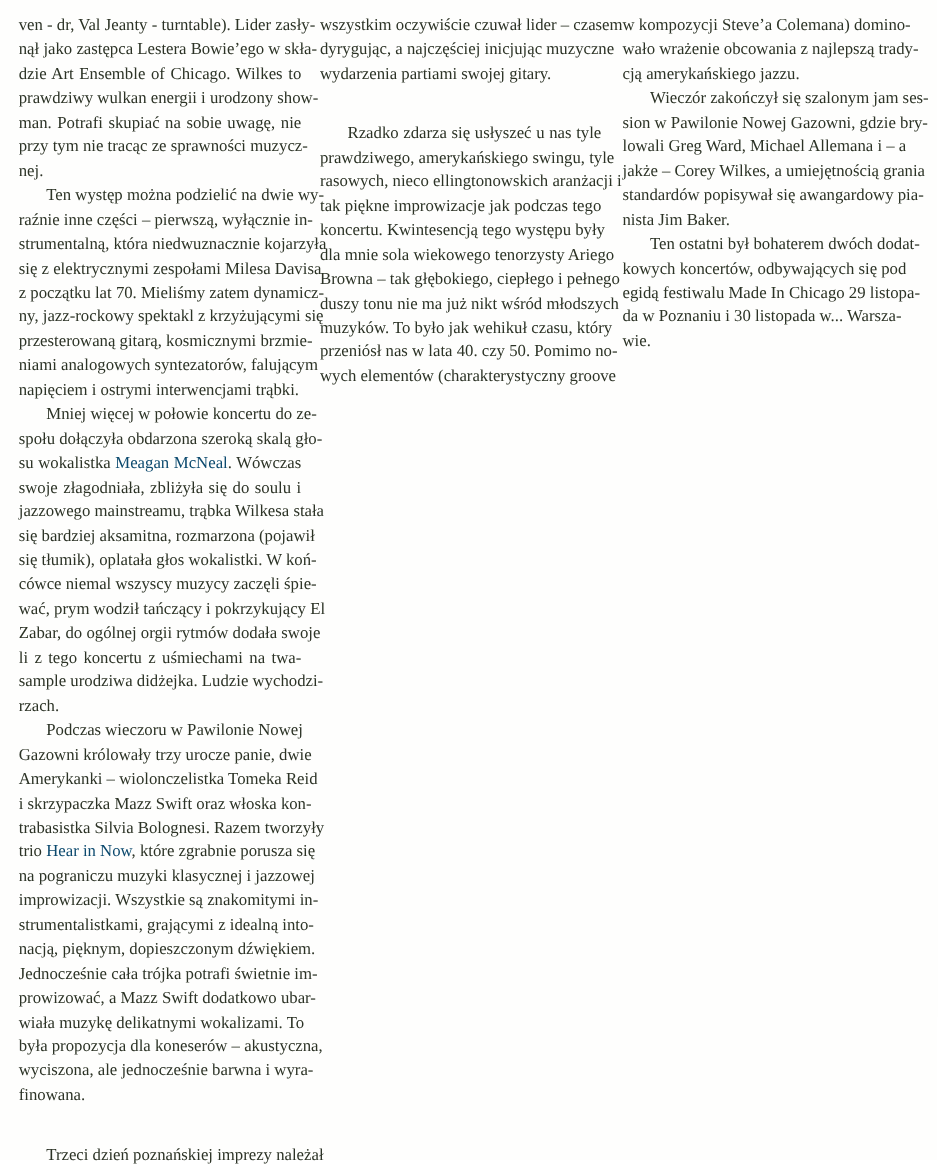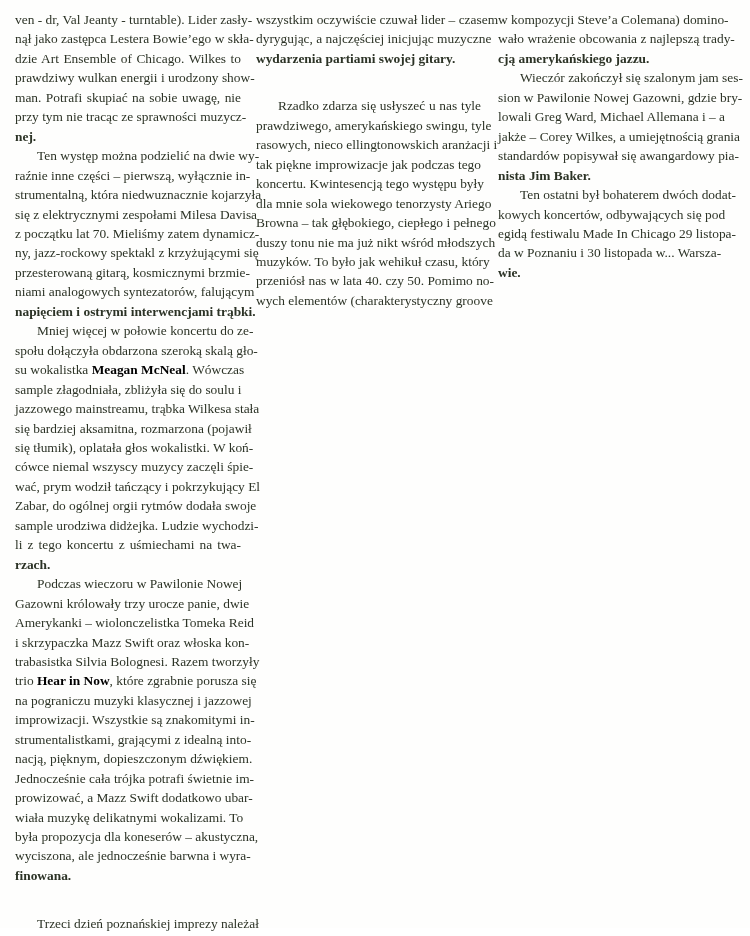--- a/index.html
+++ b/index.html
@@ -40,25 +40,24 @@
     }
     .line {
       display: block;
       text-align: justify;
       text-align-last: justify;
       white-space: nowrap;
       overflow: visible;
     }
     .line.last {
       text-align-last: left;
-      font-weight: bold;
     }
     b, .bold {
-      font-weight: bold;
-      color: #000000;
+      font-weight: normal;
+      color: #0c4a6e;
     }
   </style>
 </head>
 <body>
 
 <div class="page">
   <div class="col col-1">
       <div class="para">
         <span class="line">ven - dr, Val Jeanty - turntable). Lider zasły-</span>
         <span class="line">nął jako zastępca Lestera Bowie’ego w skła-</span>
@@ -76,29 +75,29 @@
         <span class="line">z początku lat 70. Mieliśmy zatem dynamicz-</span>
         <span class="line">ny, jazz-rockowy spektakl z krzyżującymi się</span>
         <span class="line">przesterowaną gitarą, kosmicznymi brzmie-</span>
         <span class="line">niami analogowych syntezatorów, falującym</span>
         <span class="line last">napięciem i ostrymi interwencjami trąbki.</span>
       </div>
       <div class="para">
         <span class="line" style="text-indent: 22px;">Mniej więcej w połowie koncertu do ze-</span>
         <span class="line">społu dołączyła obdarzona szeroką skalą gło-</span>
         <span class="line">su wokalistka <b>Meagan McNeal</b>. Wówczas</span>
-        <span class="line">sample złagodniała, zbliżyła się do soulu i</span>
+        <span class="line">swoje złagodniała, zbliżyła się do soulu i</span>
         <span class="line">jazzowego mainstreamu, trąbka Wilkesa stała</span>
         <span class="line">się bardziej aksamitna, rozmarzona (pojawił</span>
         <span class="line">się tłumik), oplatała głos wokalistki. W koń-</span>
         <span class="line">cówce niemal wszyscy muzycy zaczęli śpie-</span>
         <span class="line">wać, prym wodził tańczący i pokrzykujący El</span>
         <span class="line">Zabar, do ogólnej orgii rytmów dodała swoje</span>
+        <span class="line">li z tego koncertu z uśmiechami na twa-</span>
         <span class="line">sample urodziwa didżejka. Ludzie wychodzi-</span>
-        <span class="line">li z tego koncertu z uśmiechami na twa-</span>
         <span class="line last">rzach.</span>
       </div>
       <div class="para">
         <span class="line" style="text-indent: 22px;">Podczas wieczoru w Pawilonie Nowej</span>
         <span class="line">Gazowni królowały trzy urocze panie, dwie</span>
         <span class="line">Amerykanki – wiolonczelistka Tomeka Reid</span>
         <span class="line">i skrzypaczka Mazz Swift oraz włoska kon-</span>
         <span class="line">trabasistka Silvia Bolognesi. Razem tworzyły</span>
         <span class="line">trio <b>Hear in Now</b>, które zgrabnie porusza się</span>
         <span class="line">na pograniczu muzyki klasycznej i jazzowej</span>

